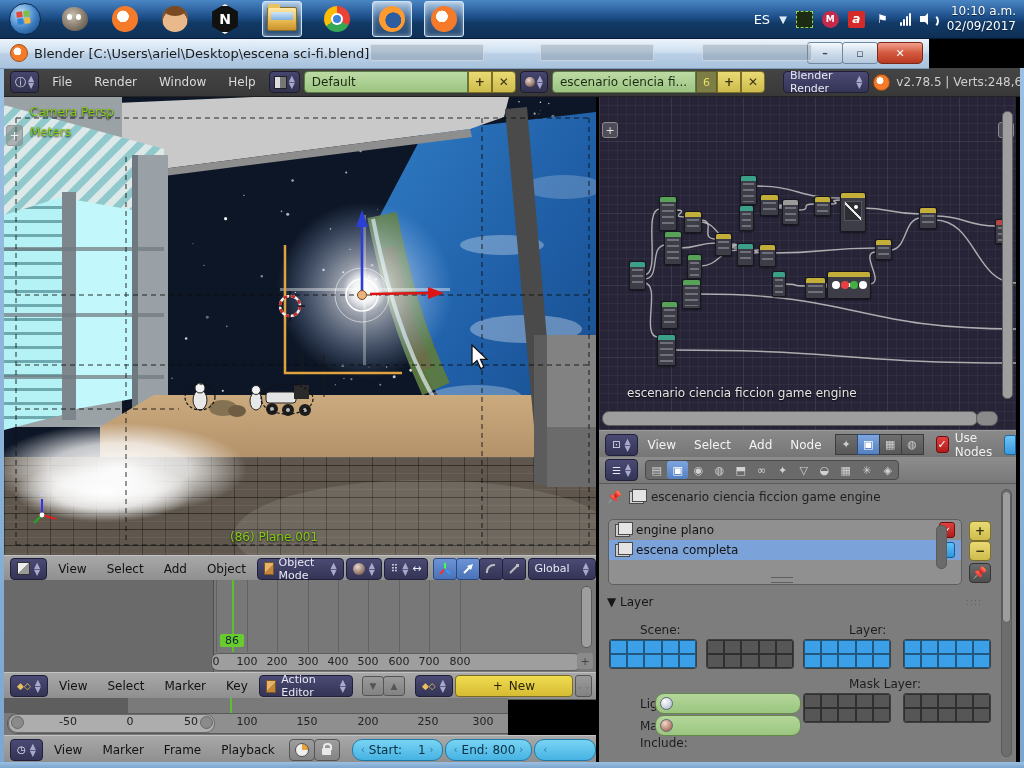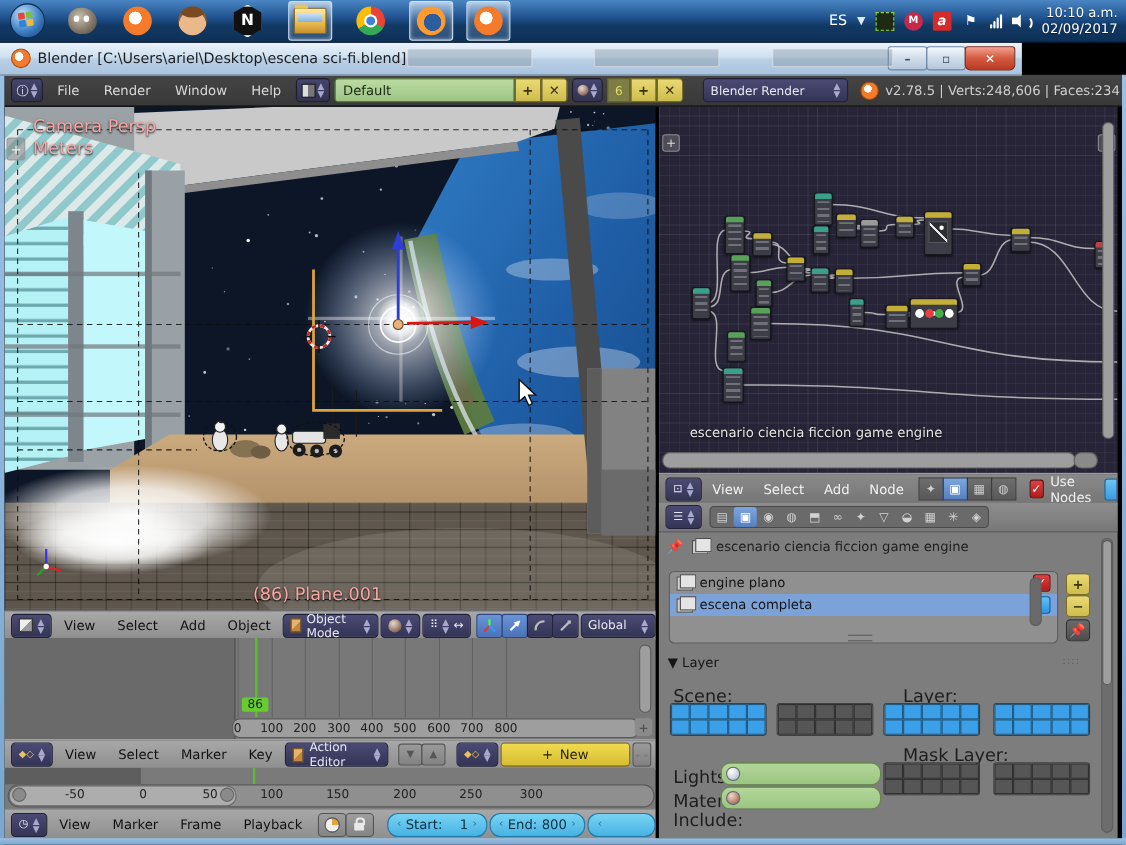--- a/index.html
+++ b/index.html
@@ -83,21 +83,21 @@
   .lightheader .menu{color:#111;padding:0 9px;}
   .navy{background:linear-gradient(#4a4a74,#343456);border:1px solid #20203a;border-radius:4px;color:#e8e8f2;
     height:20px;display:flex;align-items:center;padding:0 6px;gap:4px;font-size:11px;}
   .cubeglyph{width:11px;height:11px;background:linear-gradient(135deg,#e8b36a 0 50%,#c4853c 50%);border:1px solid #7a5a22;}
   .sphereglyph{width:12px;height:12px;border-radius:50%;background:radial-gradient(circle at 38% 32%,#e8d8cc,#8a6a5c 70%,#5c4438);}
   .manip{width:22px;height:20px;border:1px solid #20203a;display:flex;align-items:center;justify-content:center;border-radius:3px;
     background:linear-gradient(#4a4a74,#343456);margin-left:-1px;}
   .manip.on{background:linear-gradient(#6b93d6,#4a72b8);border-color:#2a4a80;}
   
   #vp{left:4px;top:97px;width:592px;height:458px;background:#0d1626;overflow:hidden;}
-  #vp .ovl{position:absolute;color:#fca5a5;font-size:16px;text-shadow:0 1px 2px #000;}
+  #vp .ovl{position:absolute;color:#84cc16;font-size:12px;text-shadow:0 1px 2px #000;}
   #vpplus{position:absolute;left:2px;top:28px;width:15px;height:19px;background:rgba(130,130,130,.55);
     border:1px solid #999;border-radius:3px;color:#eee;font-size:12px;display:flex;align-items:center;justify-content:center;}
   
   #ne{left:599px;top:97px;width:417px;height:333px;background:#272437;overflow:hidden;}
   #ne .grid{position:absolute;inset:0;
     background-image:repeating-linear-gradient(0deg,rgba(255,255,255,.04) 0 1px,transparent 1px 9px),
                      repeating-linear-gradient(90deg,rgba(255,255,255,.04) 0 1px,transparent 1px 9px),
                      repeating-linear-gradient(0deg,rgba(255,255,255,.05) 0 1px,transparent 1px 72px),
                      repeating-linear-gradient(90deg,rgba(255,255,255,.05) 0 1px,transparent 1px 72px);}
   .node{position:absolute;background:#3d3d48;border:1px solid #17171f;border-radius:2px;box-shadow:0 1px 2px rgba(0,0,0,.5);}
@@ -140,21 +140,21 @@
   .scnicon:before{content:"";position:absolute;left:2px;top:-3px;width:13px;height:11px;background:#e4e4e4;border:1px solid #4a4a4a;}
   .chk{width:14px;height:14px;border-radius:3px;margin-left:auto;display:flex;align-items:center;justify-content:center;font-size:10px;color:#fff;}
   .chk.red{background:linear-gradient(#e04040,#b01c1c);border:1px solid #6e0e0e;}
   .chk.blue{background:linear-gradient(#5ec1f8,#2e96e0);border:1px solid #135c96;}
   .grip{position:absolute;left:46%;bottom:1px;width:22px;height:4px;border-top:1px solid #5e5e5e;border-bottom:1px solid #5e5e5e;}
   .sidebtn{position:absolute;width:20px;height:18px;display:flex;align-items:center;justify-content:center;
     background:linear-gradient(#eada74,#cdbc4c);border:1px solid #7c7026;border-radius:4px;color:#3a3312;font-weight:bold;font-size:12px;}
   .sidebtn.dark{background:linear-gradient(#6a6a6a,#4e4e4e);border-color:#333;color:#ddd;}
   .paneltitle{position:absolute;left:8px;top:138px;font-size:12px;color:#161616;}
   .paneldots{position:absolute;right:34px;top:140px;color:#5e5e5e;font-size:9px;letter-spacing:1px;}
-  .plabel{position:absolute;color:#1d1d1d;font-size:16px;}
+  .plabel{position:absolute;color:#1d1d1d;font-size:12px;margin-left:28px;}
   .lgrid{position:absolute;width:86px;height:28px;display:grid;grid-template-columns:repeat(5,1fr);grid-template-rows:repeat(2,1fr);
     border:1px solid #3f3f3f;border-radius:3px;overflow:hidden;}
   .lcell{border:1px solid rgba(0,0,0,.45);}
   .lcell.on{background:#3ba0e8;}
   .lcell.off{background:#565656;}
   .gfield2{position:absolute;height:19px;width:136px;background:linear-gradient(#b4d69a,#9ac680);
     border:1px solid #66884e;border-radius:9px;display:flex;align-items:center;padding:0 4px;gap:4px;}
   .dot2{width:11px;height:11px;border-radius:50%;background:radial-gradient(circle at 35% 30%,#fff,#bcb ca 60%,#98a8b8);border:1px solid #667;}
   
   #dope{left:4px;top:580px;width:592px;height:92px;background:#787878;overflow:hidden;}
@@ -163,21 +163,21 @@
   .greenline{position:absolute;width:2px;background:#59c22a;}
   .framebadge{position:absolute;background:#68cc2e;color:#123;font-size:11px;padding:0 5px;border-radius:2px;}
   .ticklbl{position:absolute;color:#222;font-size:11px;transform:translateX(-50%);}
   
   #actionheader{left:4px;top:672px;width:592px;height:26px;}
   .smallbtn{width:20px;height:18px;border:1px solid #555;border-radius:3px;background:linear-gradient(#9a9a9a,#828282);
     color:#555;display:flex;align-items:center;justify-content:center;font-size:9px;margin-left:-1px;}
   .newbtn{height:20px;background:linear-gradient(#f0dc50,#d6bc32);border:1px solid #7c6c20;border-radius:4px;
     color:#2a250c;display:flex;align-items:center;gap:6px;padding:0 10px;font-size:12px;min-width:96px;justify-content:center;}
   
-  #timeline{left:4px;top:698px;width:592px;height:37px;background:#7a7a7a;overflow:hidden;}
+  #timeline{left:4px;top:698px;width:504px;height:37px;background:#7a7a7a;overflow:hidden;}
   #tl-out{position:absolute;left:0;top:0;width:124px;height:15px;background:#5e5e5e;}
   #tl-scroll{position:absolute;left:3px;top:15px;width:586px;height:19px;background:#8f8f8f;border:1px solid #5a5a5a;border-radius:10px;}
   #tl-thumb{position:absolute;left:4px;top:16px;width:205px;height:17px;background:#adadad;border:1px solid #6a6a6a;border-radius:9px;}
   .enddot{position:absolute;top:3px;width:11px;height:11px;border-radius:50%;background:#8a8a8a;border:1px solid #666;}
   #tlheader{left:4px;top:735px;width:592px;height:27px;}
   .bluefield{height:20px;background:linear-gradient(#79d4f4,#46b2e2);border:1px solid #1f7aa8;border-radius:10px;
     color:#0c2f42;display:flex;align-items:center;padding:0 8px;font-size:12px;gap:4px;}
   .bluefield .arr{color:#2a7ca6;font-size:10px;}
   .gb{height:20px;width:24px;background:linear-gradient(#9e9e9e,#848484);border:1px solid #555;border-radius:4px;
     display:flex;align-items:center;justify-content:center;margin-left:-1px;}
@@ -288,20 +288,21 @@
     <div class="ybtn last">✕</div>
   </div>
   <div class="edbtn">
     <span class="sphereglyph" style="width:10px;height:10px;"></span>
     <span class="ud">
         <span>▲</span>
         <span>▼</span>
       </span>
   </div>
   <div style="display:flex;">
+    <div class="gfield" style="width:128px;">escenario ciencia fi...</div>
     <div class="countseg">6</div>
     <div class="ybtn">+</div>
     <div class="ybtn last">✕</div>
   </div>
   <div class="navy" style="width:118px;margin-left:14px;justify-content:space-between;">
     <span>Blender Render</span>
     <span class="ud" style="font-size:8px;line-height:7px;display:flex;flex-direction:column;color:#a9a9cc;">
         <span>▲</span>
         <span>▼</span>
       </span>

